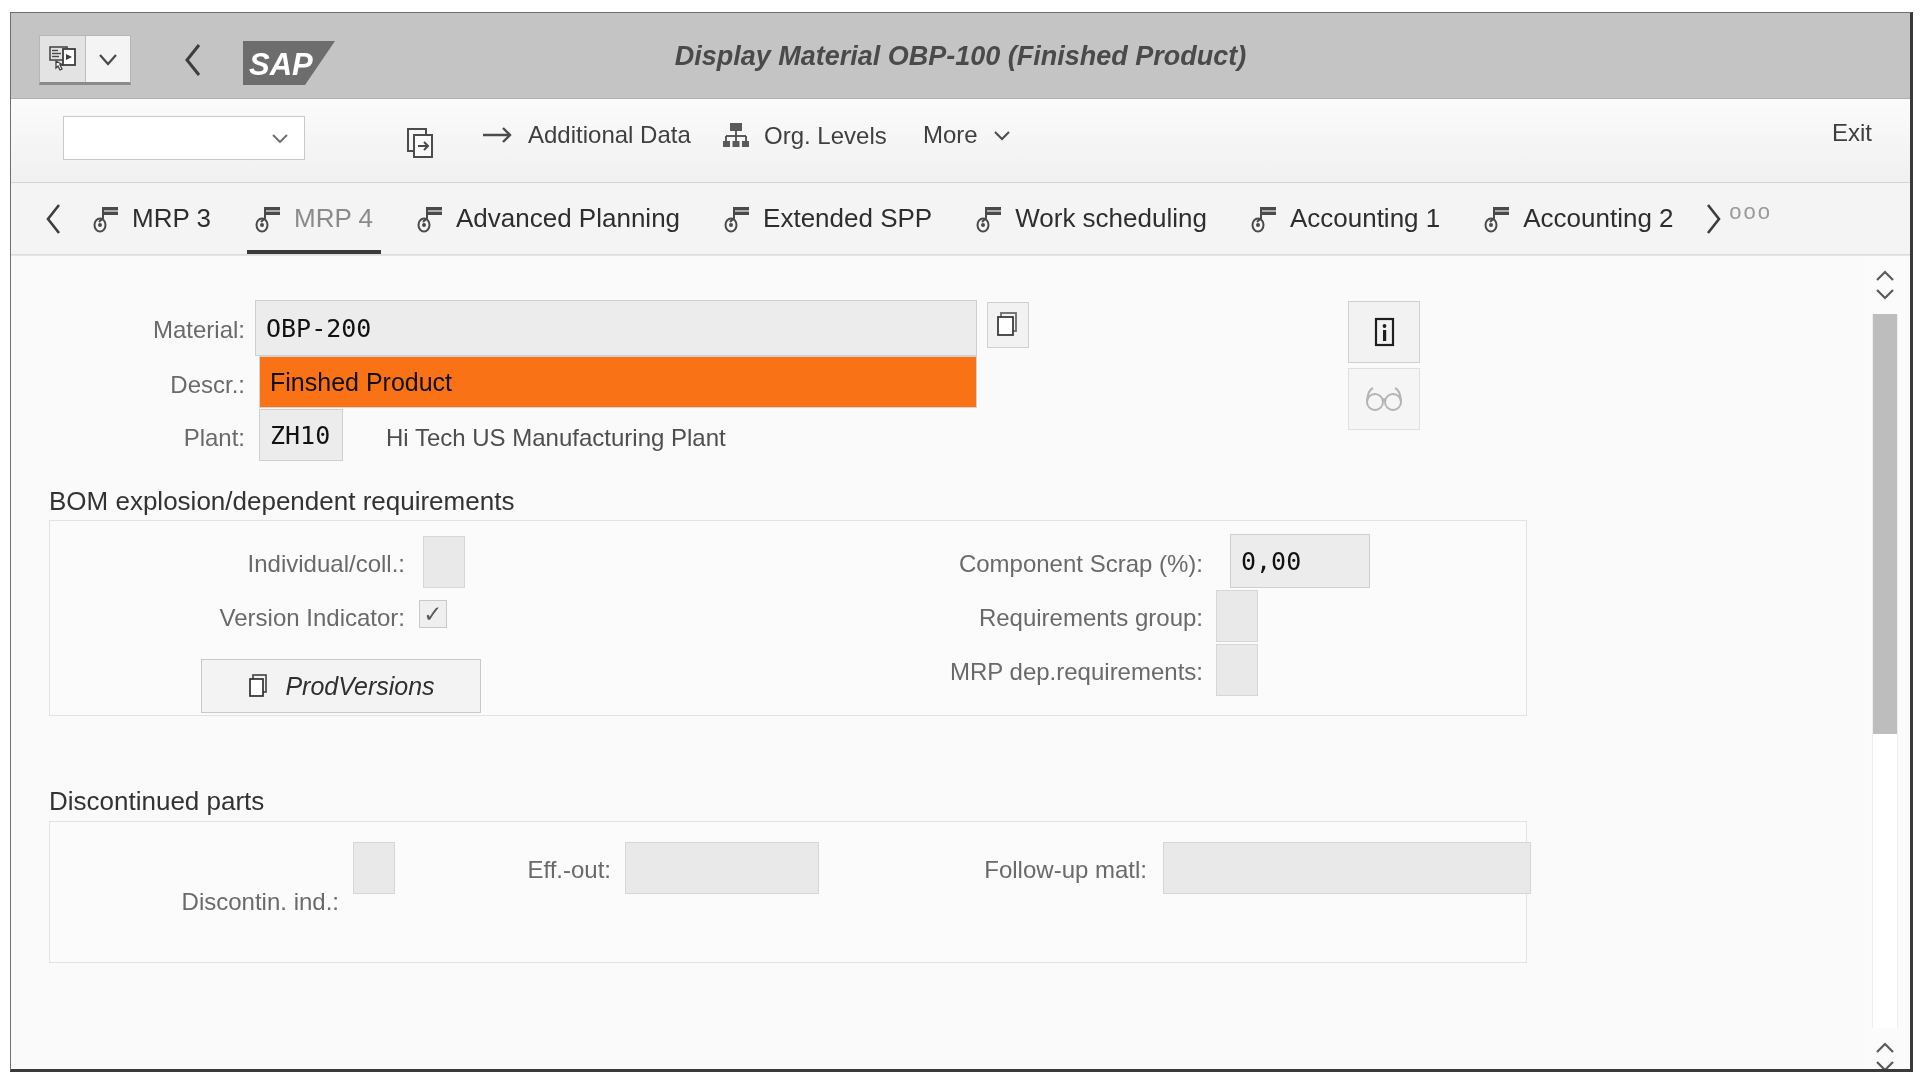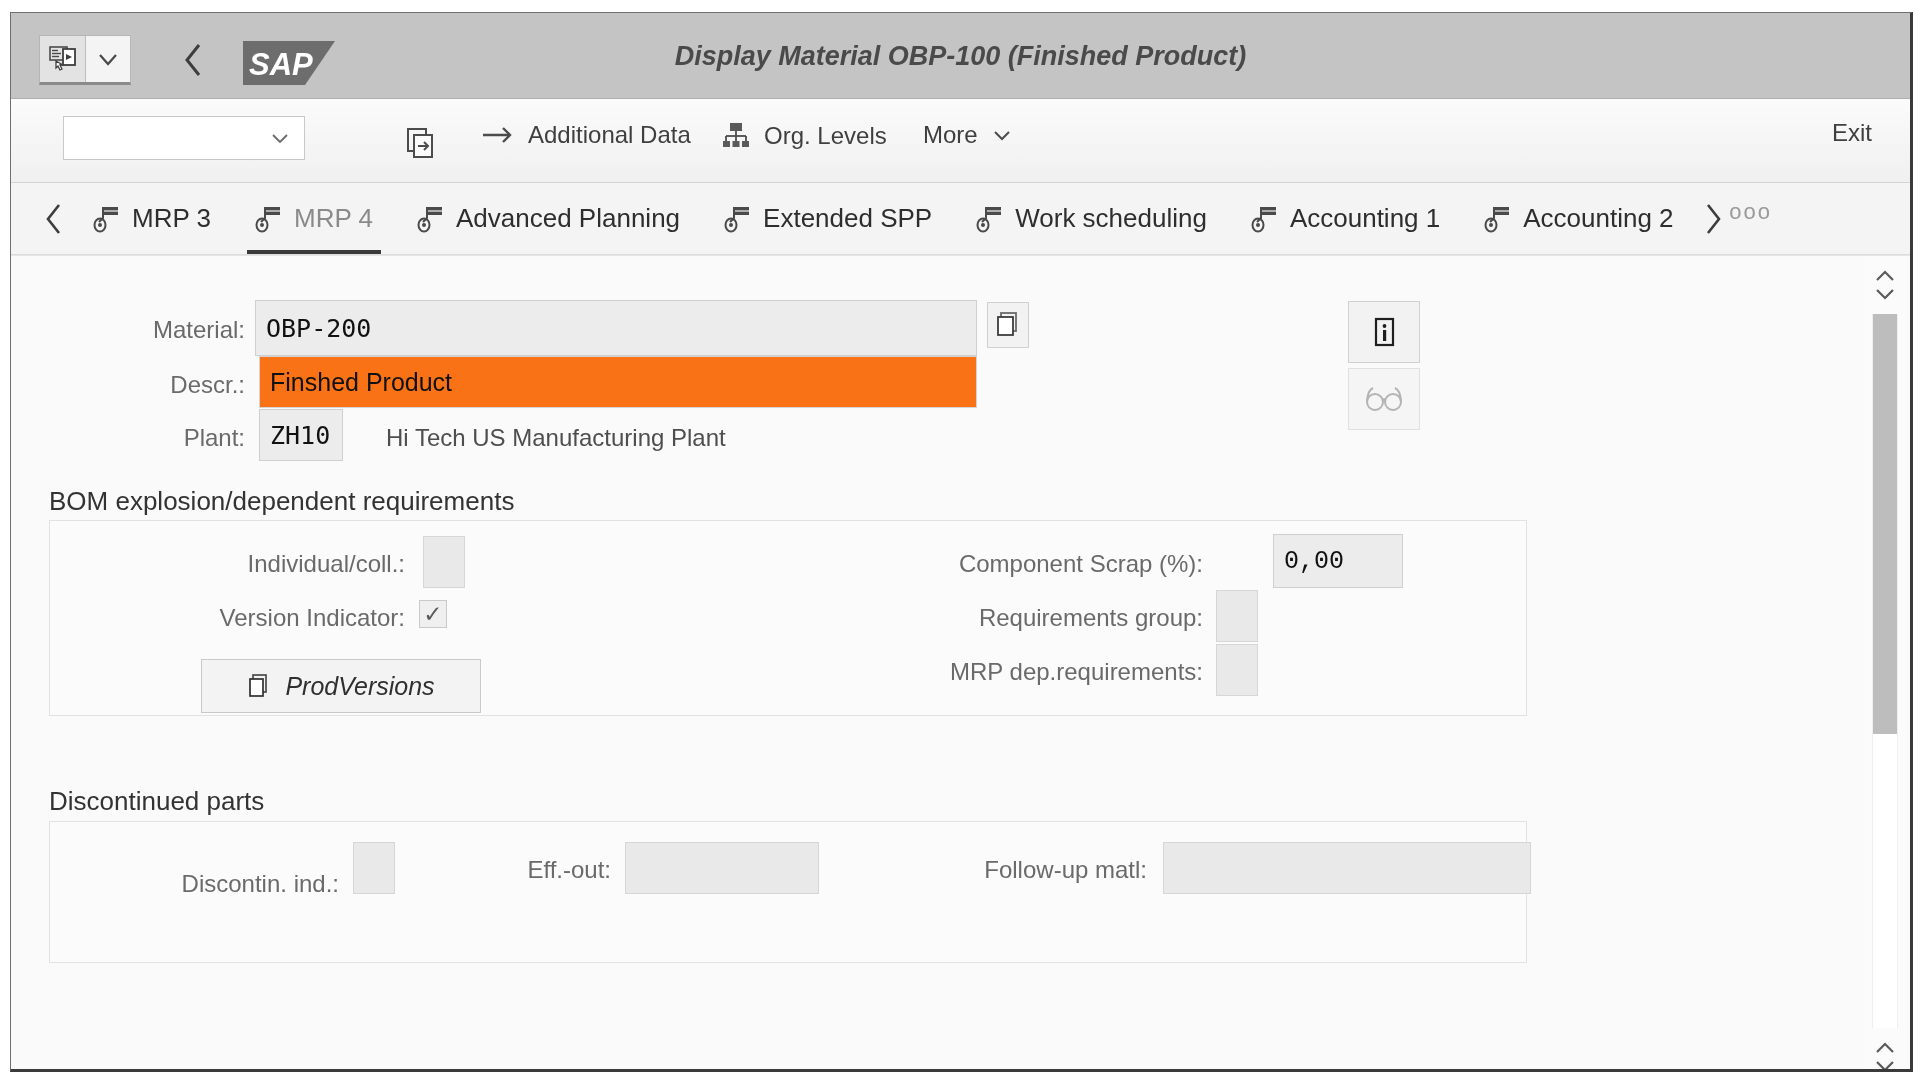--- a/index.html
+++ b/index.html
@@ -555,32 +555,32 @@
       <span>
         <svg width="24" height="26" viewBox="0 0 24 26">
           <rect x="6" y="2" width="13" height="17" fill="none" stroke="#4a4a4a" stroke-width="1.7"></rect>
           <rect x="3" y="6" width="13" height="17" fill="#ffffff" stroke="#2f2f2f" stroke-width="1.7"></rect>
         </svg>
       </span>
       <span>ProdVersions</span>
     </div>
 
     <div class="lbl" style="left:700px; top:294px; width:492px;">Component Scrap (%):</div>
-    <div class="fld mono" style="left:1262px; top:278px; width:130px; height:54px;font-family:Liberation Mono, monospace;">0,00</div>
+    <div class="fld mono" style="left:1219px; top:278px; width:140px; height:54px;">0,00</div>
 
     <div class="lbl" style="left:700px; top:348px; width:492px;">Requirements group:</div>
     <div class="fld empty" style="left:1205px; top:334px; width:42px; height:52px;"></div>
 
     <div class="lbl" style="left:700px; top:402px; width:492px;">MRP dep.requirements:</div>
     <div class="fld empty" style="left:1205px; top:388px; width:42px; height:52px;"></div>
 
     <div class="group-title" style="left:38px; top:530px;">Discontinued parts</div>
     <div class="group-box" style="left:38px; top:565px; width:1478px; height:142px;"></div>
 
-    <div class="lbl" style="left:60px; top:614px; width:268px;text-align:right;">Discontin. ind.:</div>
+    <div class="lbl" style="left:60px; top:632px; width:268px;text-align:right;">Discontin. ind.:</div>
     <div class="fld empty" style="left:342px; top:586px; width:42px; height:52px;"></div>
 
     <div class="lbl" style="left:420px; top:600px; width:180px;">Eff.-out:</div>
     <div class="fld empty" style="left:614px; top:586px; width:194px; height:52px;"></div>
 
     <div class="lbl" style="left:800px; top:600px; width:336px;">Follow-up matl:</div>
     <div class="fld empty" style="left:1152px; top:586px; width:368px; height:52px;"></div>
 
     <div class="vscroll">
       <div class="vs-arrows">

